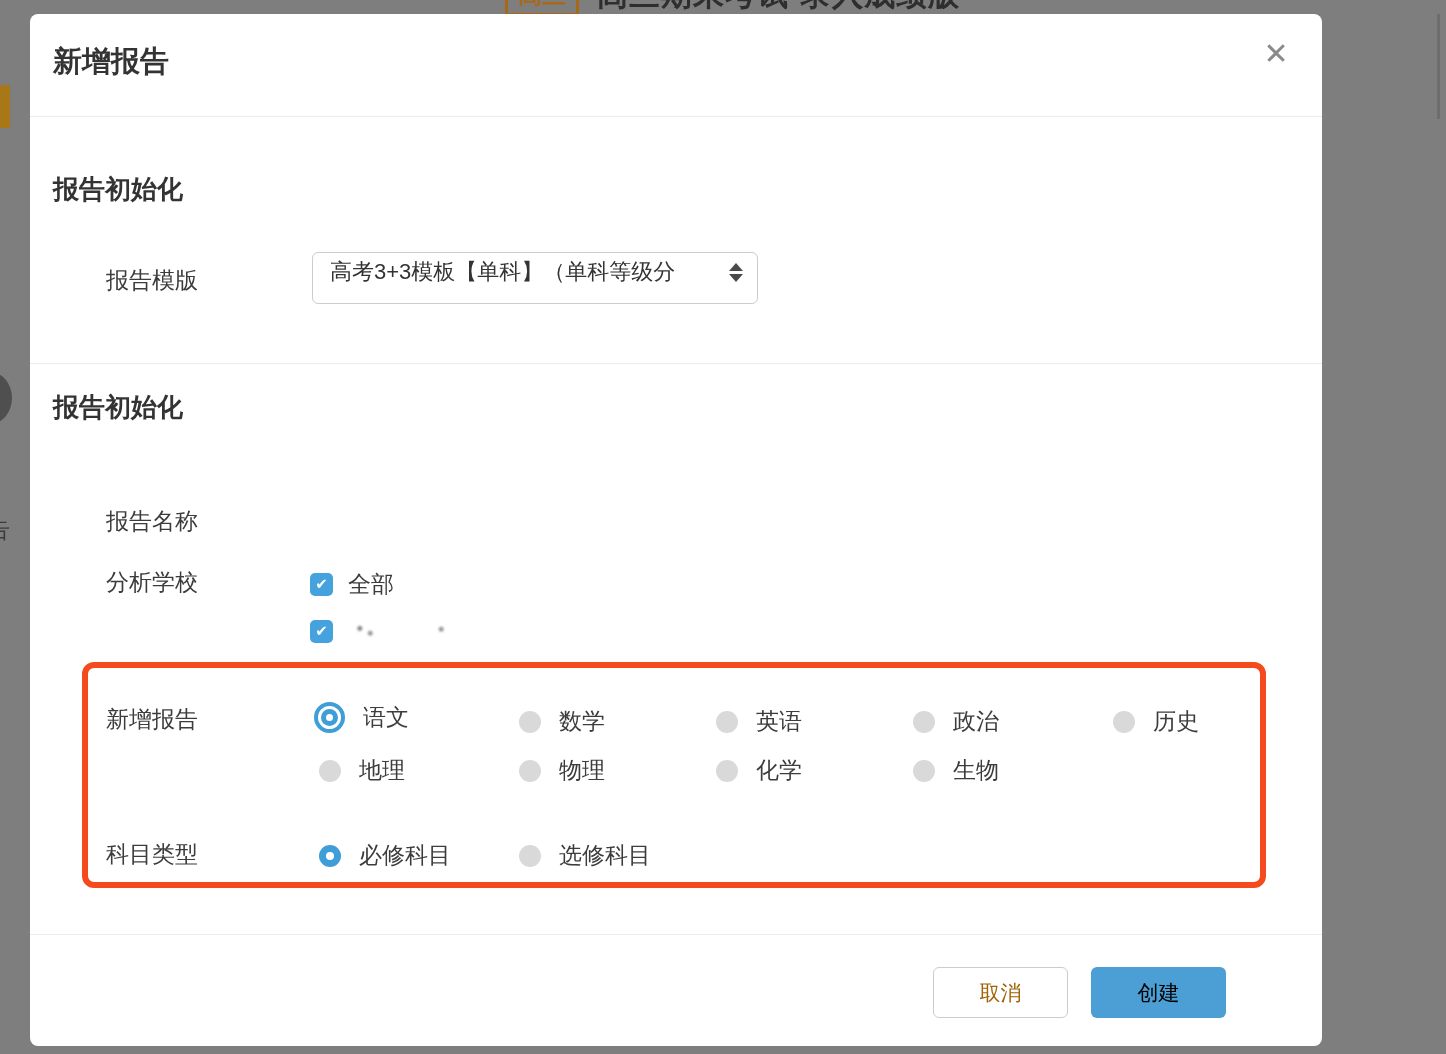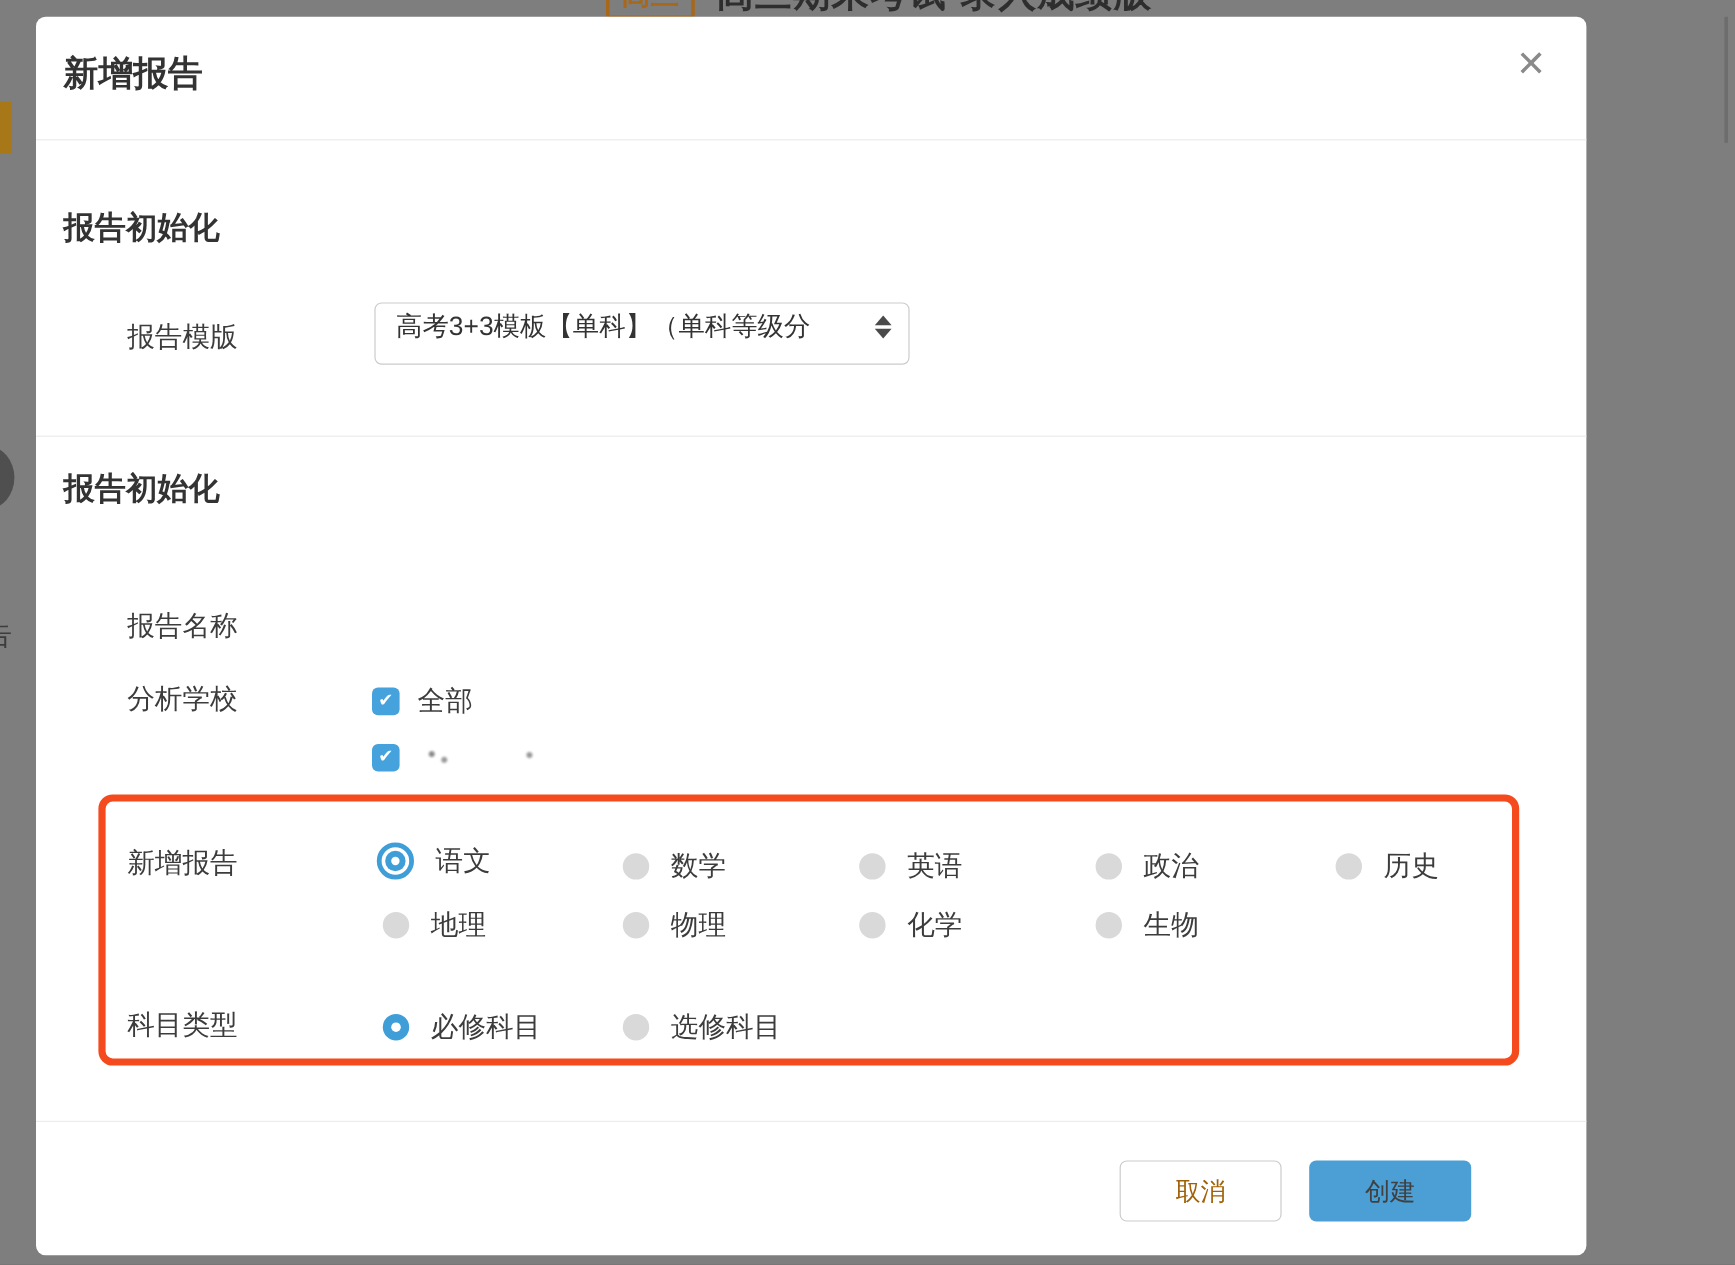--- a/index.html
+++ b/index.html
@@ -66,21 +66,21 @@
   .radio-label{font-size:23px;color:#3c3c3c;white-space:nowrap;}
 
   
   .highlight-box{position:absolute;left:52px;top:648px;width:1184px;height:226px;border:6px solid #f44a1d;
     border-radius:12px;pointer-events:none;}
 
   
   .btn{position:absolute;top:953px;height:51px;border-radius:6px;display:flex;align-items:center;
     justify-content:center;font-size:21px;cursor:pointer;border:none;}
   .btn-cancel{left:903px;width:135px;background:#fff;border:1px solid #ccc;color:#a16207;}
-  .btn-blue{background:#4b9fd4;color:#404040;}
+  .btn-blue{background:#4b9fd4;color:#000000;}
   .btn-create{left:1061px;width:135px;}
   .btn-create-setup{left:1219px;width:177px;}
 </style>
 </head>
 <body>
 
 <div class="canvas">
 
   <div class="backdrop-strip">
     <div class="backdrop-title-wrap">

